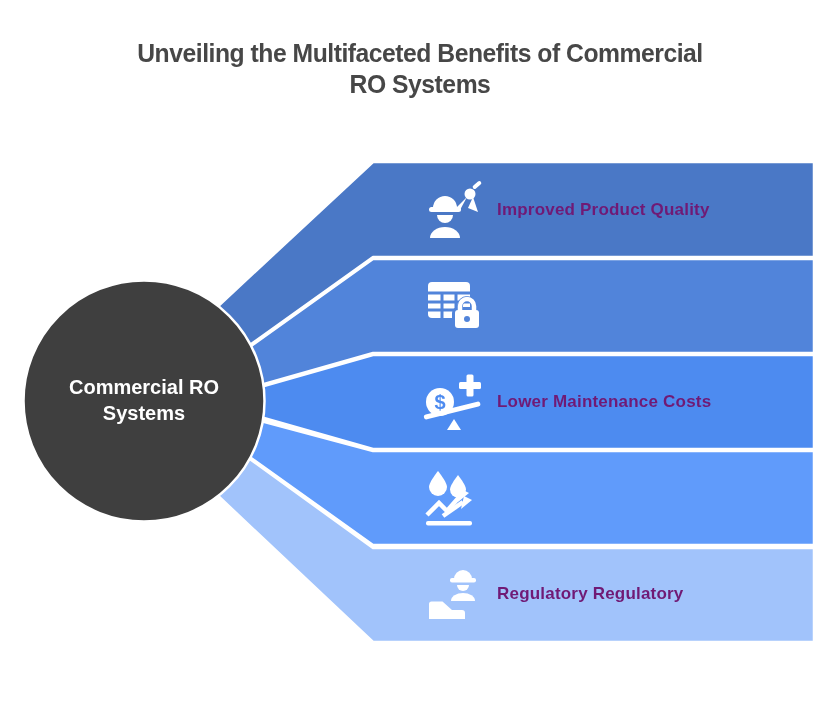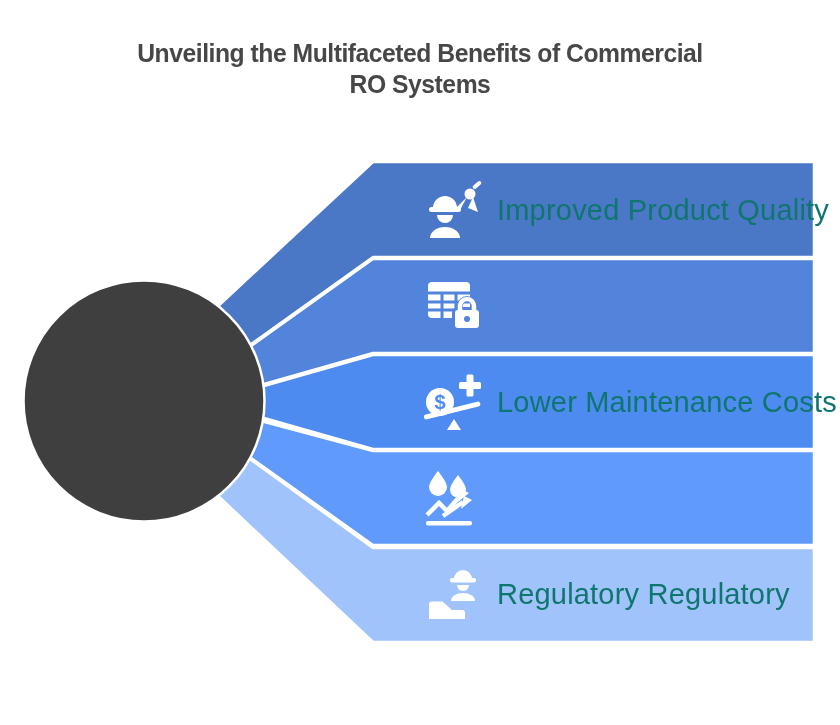--- a/index.html
+++ b/index.html
@@ -12,21 +12,21 @@
     position:absolute;left:0;top:38px;width:840px;text-align:center;
     font-weight:bold;color:#474747;font-size:26px;line-height:31px;
     letter-spacing:-0.5px;transform:scaleX(0.95);
   }
   .center-label{
     position:absolute;left:44px;top:374px;width:200px;text-align:center;
     color:#ffffff;font-weight:bold;font-size:20px;line-height:26px;
   }
   .benefit-label{
     position:absolute;left:497px;transform:translateY(-50%);
-    color:#0f766e;font-size:29px;letter-spacing:0.2px;white-space:nowrap;
+    color:#701a75;font-size:17px;letter-spacing:0.2px;white-space:nowrap;font-weight:bold;
   }
 </style>
 </head>
 <body>
 
 <div class="stage">
 
   <svg class="fan-svg" width="840" height="725" viewBox="0 0 840 725">
 
     <polygon points="214,310 373,162 814,162 814,257 373,257 247,347" stroke="#ffffff" stroke-width="2.5" stroke-linejoin="round" fill="#4a78c6"></polygon>
@@ -91,18 +91,19 @@
       <path d="M24,37 a12,8 0 0 1 24,0 z"></path>
       <path d="M2,55 v-15 q0,-2.5 2.5,-2.5 h11 l9.5,8.5 h10 q3,0 3,3 v6 z"></path>
     </g>
   </svg>
 
   <div class="title">
     <div>Unveiling the Multifaceted Benefits of Commercial</div>
     <div>RO Systems</div>
   </div>
 
+  <div class="center-label">Commercial RO Systems</div>
 
   <div class="benefit-label" style="top:210px">Improved Product Quality</div>
   <div class="benefit-label" style="top:402px">Lower Maintenance Costs</div>
   <div class="benefit-label" style="top:594px">Regulatory Regulatory</div>
 
 </div>
 
 </body></html>

